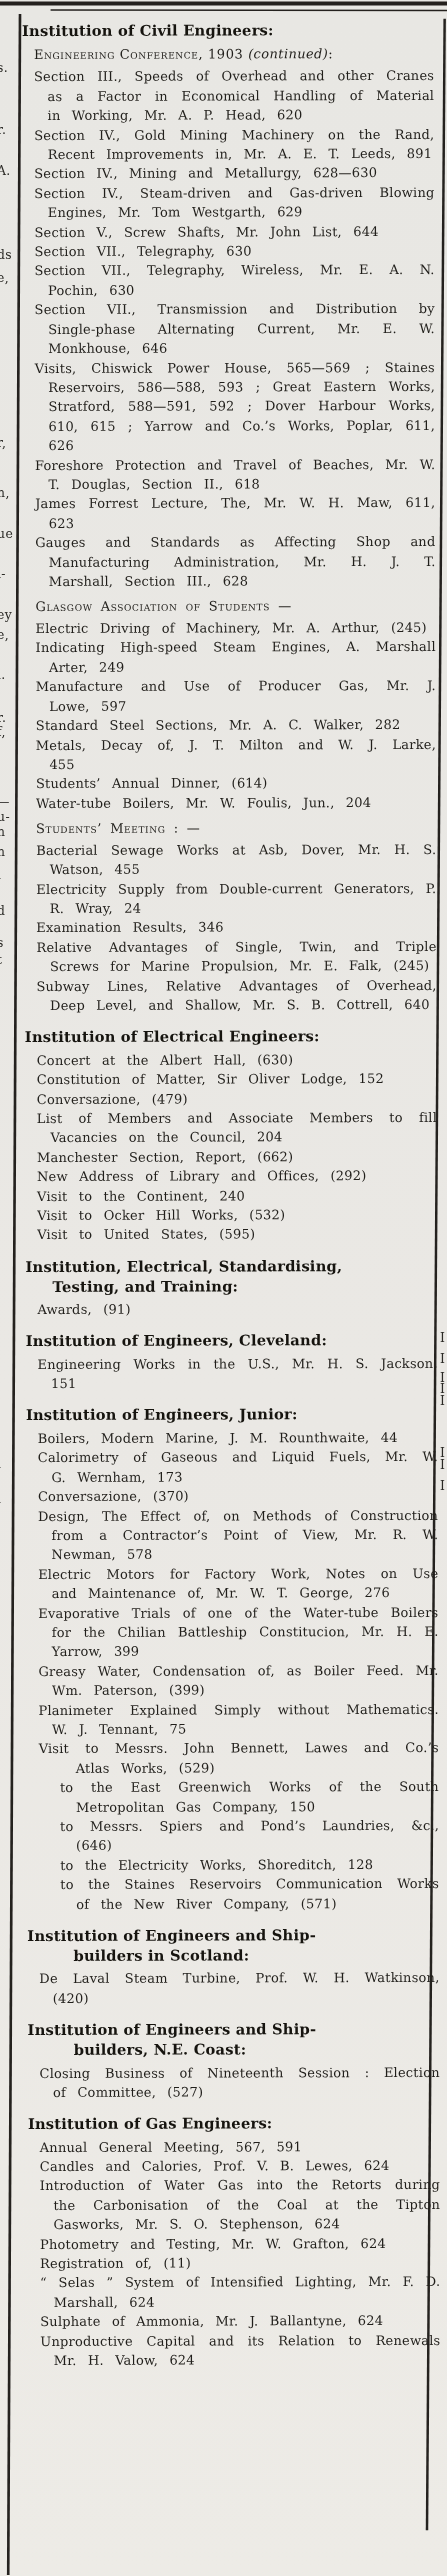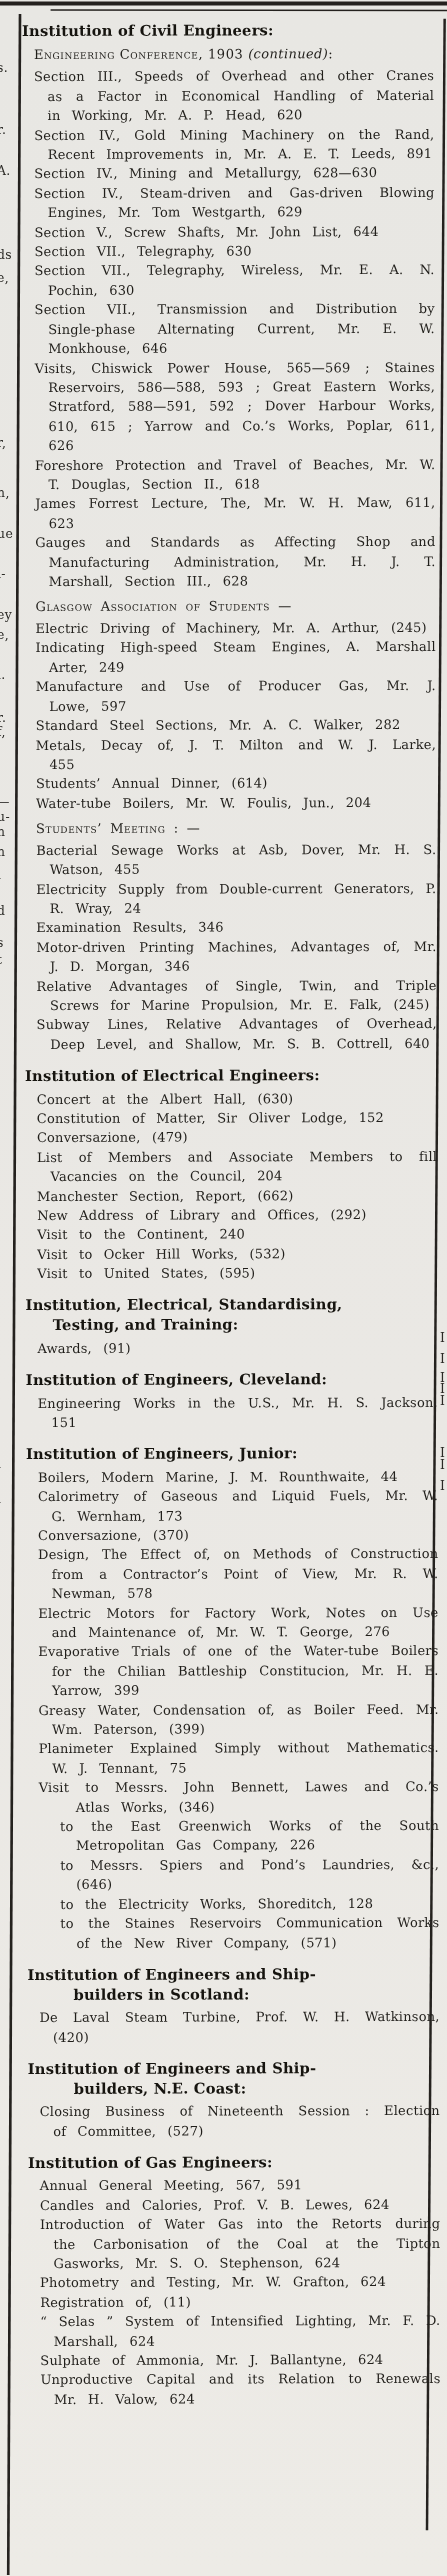--- a/index.html
+++ b/index.html
@@ -134,21 +134,20 @@
       <p class="entry">Indicating High-speed Steam Engines, A. Marshall Arter, 249</p>
       <p class="entry">Manufacture and Use of Producer Gas, Mr. J. Lowe, 597</p>
       <p class="entry">Standard Steel Sections, Mr. A. C. Walker, 282</p>
       <p class="entry">Metals, Decay of, J. T. Milton and W. J. Larke, 455</p>
       <p class="entry">Students’ Annual Dinner, (614)</p>
       <p class="entry">Water-tube Boilers, Mr. W. Foulis, Jun., 204</p>
       <p class="smallcaps-line">Students’ Meeting : —</p>
       <p class="entry">Bacterial Sewage Works at Asb, Dover, Mr. H. S. Watson, 455</p>
       <p class="entry">Electricity Supply from Double-current Generators, P. R. Wray, 24</p>
       <p class="entry">Examination Results, 346</p>
-      <p class="entry">Motor-driven Printing Machines, Advantages of, Mr. J. D. Morgan, 346</p>
       <p class="entry">Relative Advantages of Single, Twin, and Triple Screws for Marine Propulsion, Mr. E. Falk, (245)</p>
       <p class="entry">Subway Lines, Relative Advantages of Overhead, Deep Level, and Shallow, Mr. S. B. Cottrell, 640</p>
     </div>
 
     <div class="sec">
       <h2>
           <span class="tl">Institution of Electrical Engineers:</span>
         </h2>
       <p class="entry">Concert at the Albert Hall, (630)</p>
       <p class="entry">Constitution of Matter, Sir Oliver Lodge, 152</p>
@@ -181,22 +180,22 @@
           <span class="tl">Institution of Engineers, Junior:</span>
         </h2>
       <p class="entry">Boilers, Modern Marine, J. M. Rounthwaite, 44</p>
       <p class="entry">Calorimetry of Gaseous and Liquid Fuels, Mr. W. G. Wernham, 173</p>
       <p class="entry">Conversazione, (370)</p>
       <p class="entry">Design, The Effect of, on Methods of Construction from a Contractor’s Point of View, Mr. R. W. Newman, 578</p>
       <p class="entry">Electric Motors for Factory Work, Notes on Use and Maintenance of, Mr. W. T. George, 276</p>
       <p class="entry">Evaporative Trials of one of the Water-tube Boilers for the Chilian Battleship Constitucion, Mr. H. E. Yarrow, 399</p>
       <p class="entry">Greasy Water, Condensation of, as Boiler Feed. Mr. Wm. Paterson, (399)</p>
       <p class="entry">Planimeter Explained Simply without Mathematics. W. J. Tennant, 75</p>
-      <p class="entry-deep">Visit to Messrs. John Bennett, Lawes and Co.’s Atlas Works, (346)</p>
-      <p class="subentry">to the East Greenwich Works of the South Metropolitan Gas Company, 226</p>
+      <p class="entry-deep">Visit to Messrs. John Bennett, Lawes and Co.’s Atlas Works, (529)</p>
+      <p class="subentry">to the East Greenwich Works of the South Metropolitan Gas Company, 150</p>
       <p class="subentry">to Messrs. Spiers and Pond’s Laundries, &amp;c., (646)</p>
       <p class="subentry">to the Electricity Works, Shoreditch, 128</p>
       <p class="subentry">to the Staines Reservoirs Communication Works of the New River Company, (571)</p>
     </div>
 
     <div class="sec">
       <h2>
           <span class="tl">Institution of Engineers and Ship-</span>
           <span class="tl2">builders in Scotland:</span>
         </h2>

